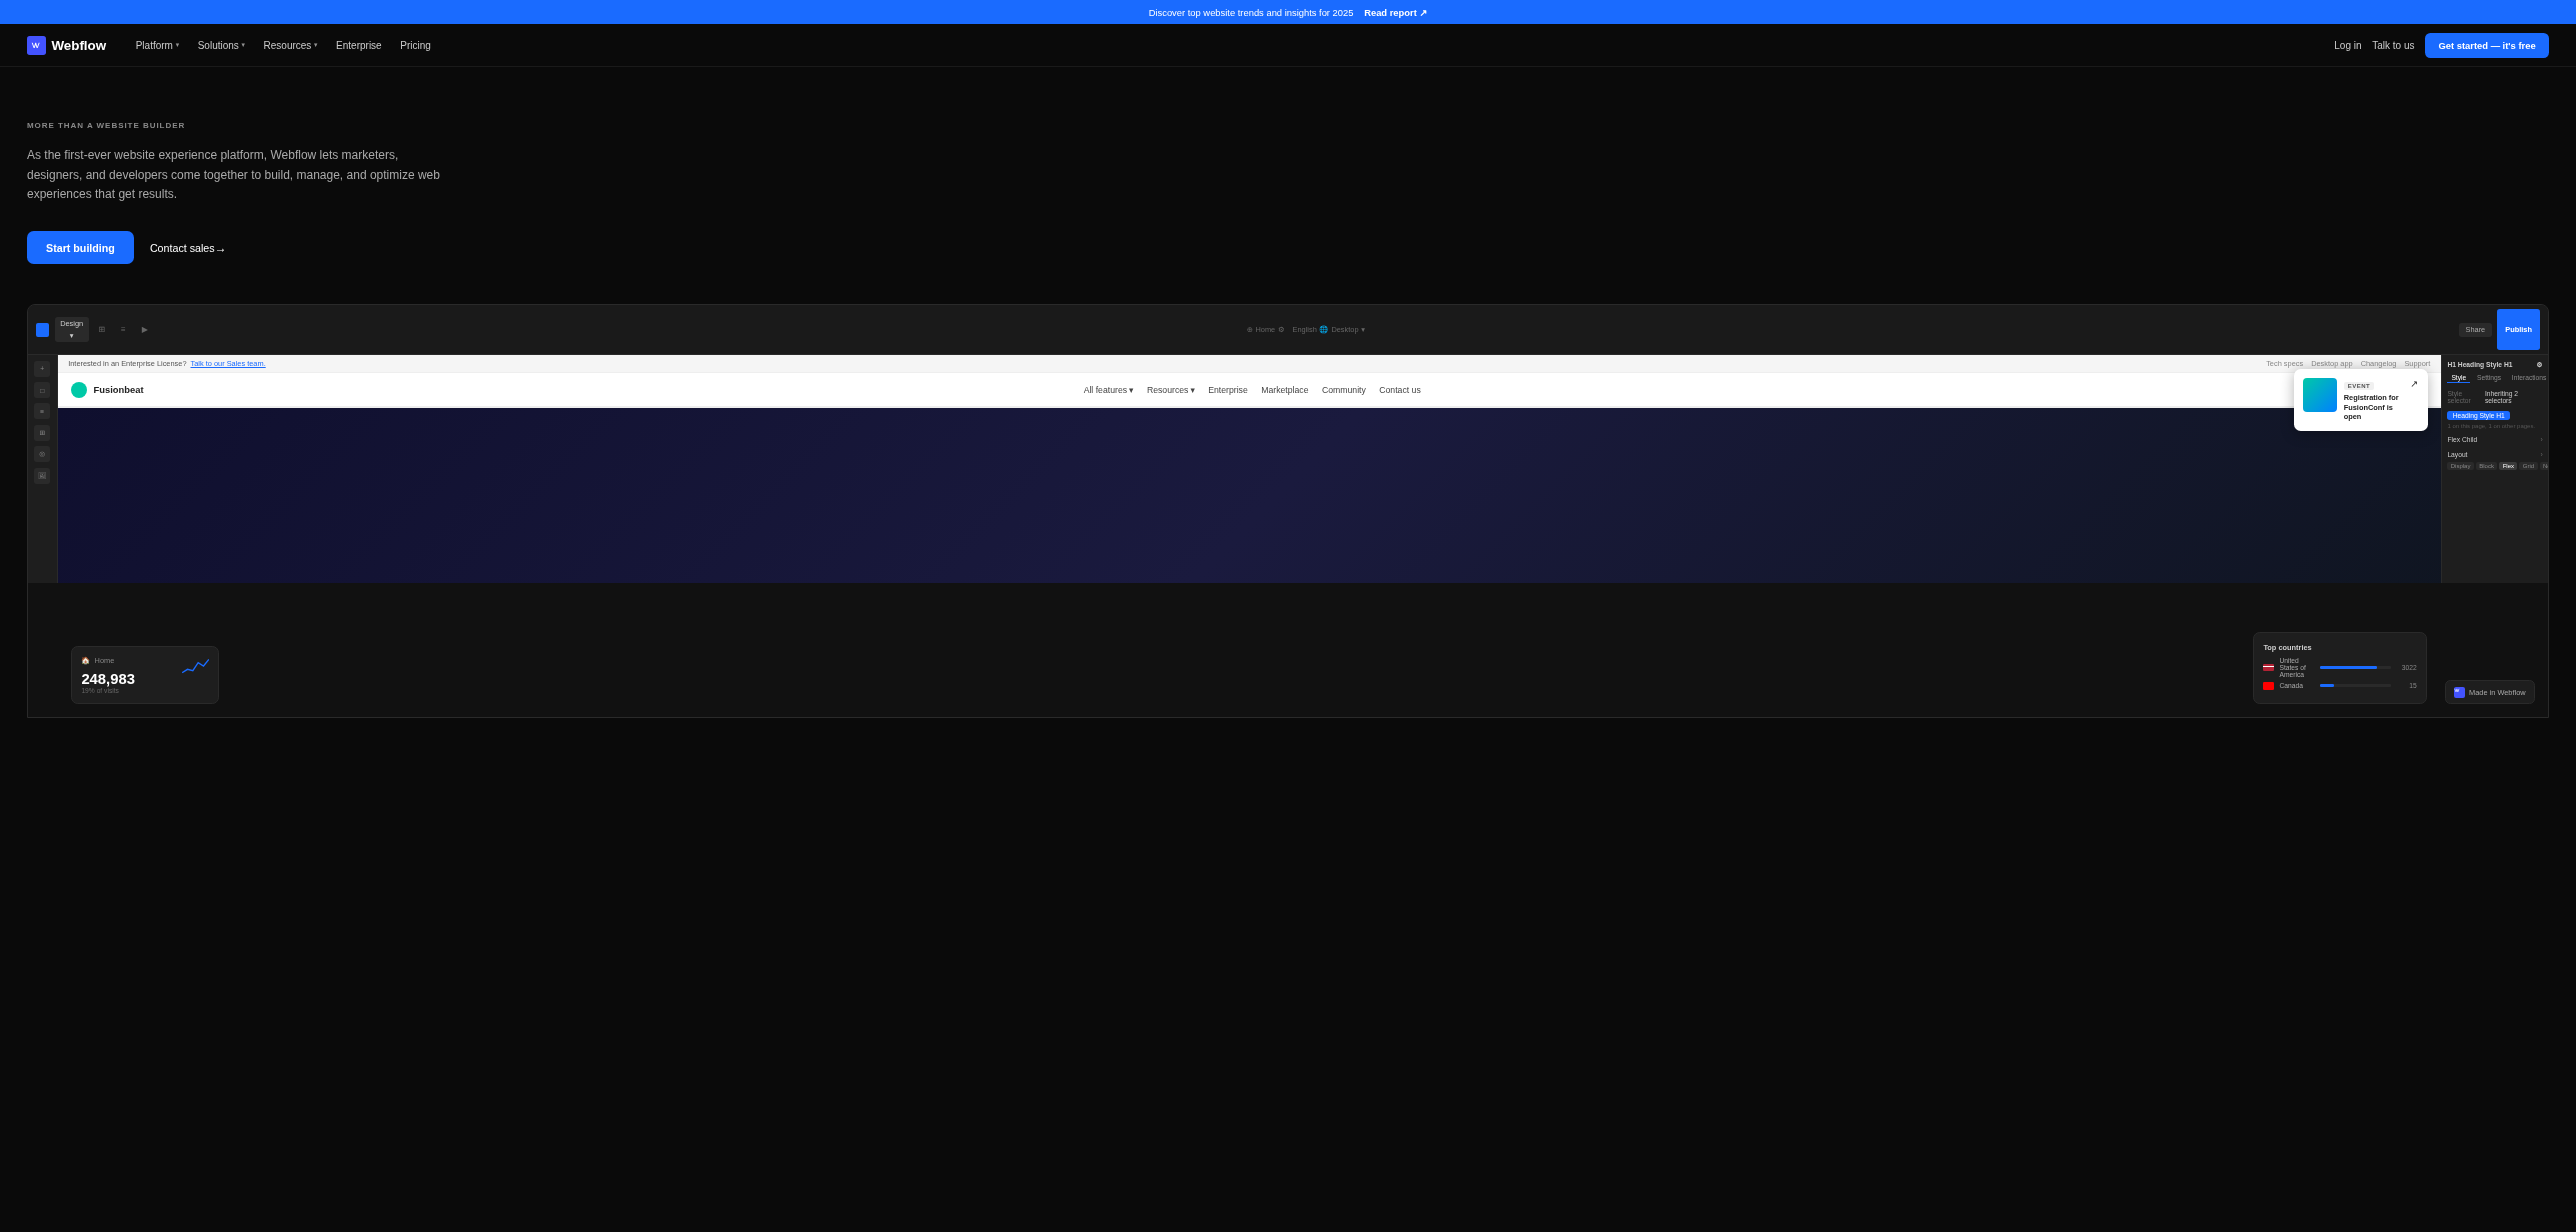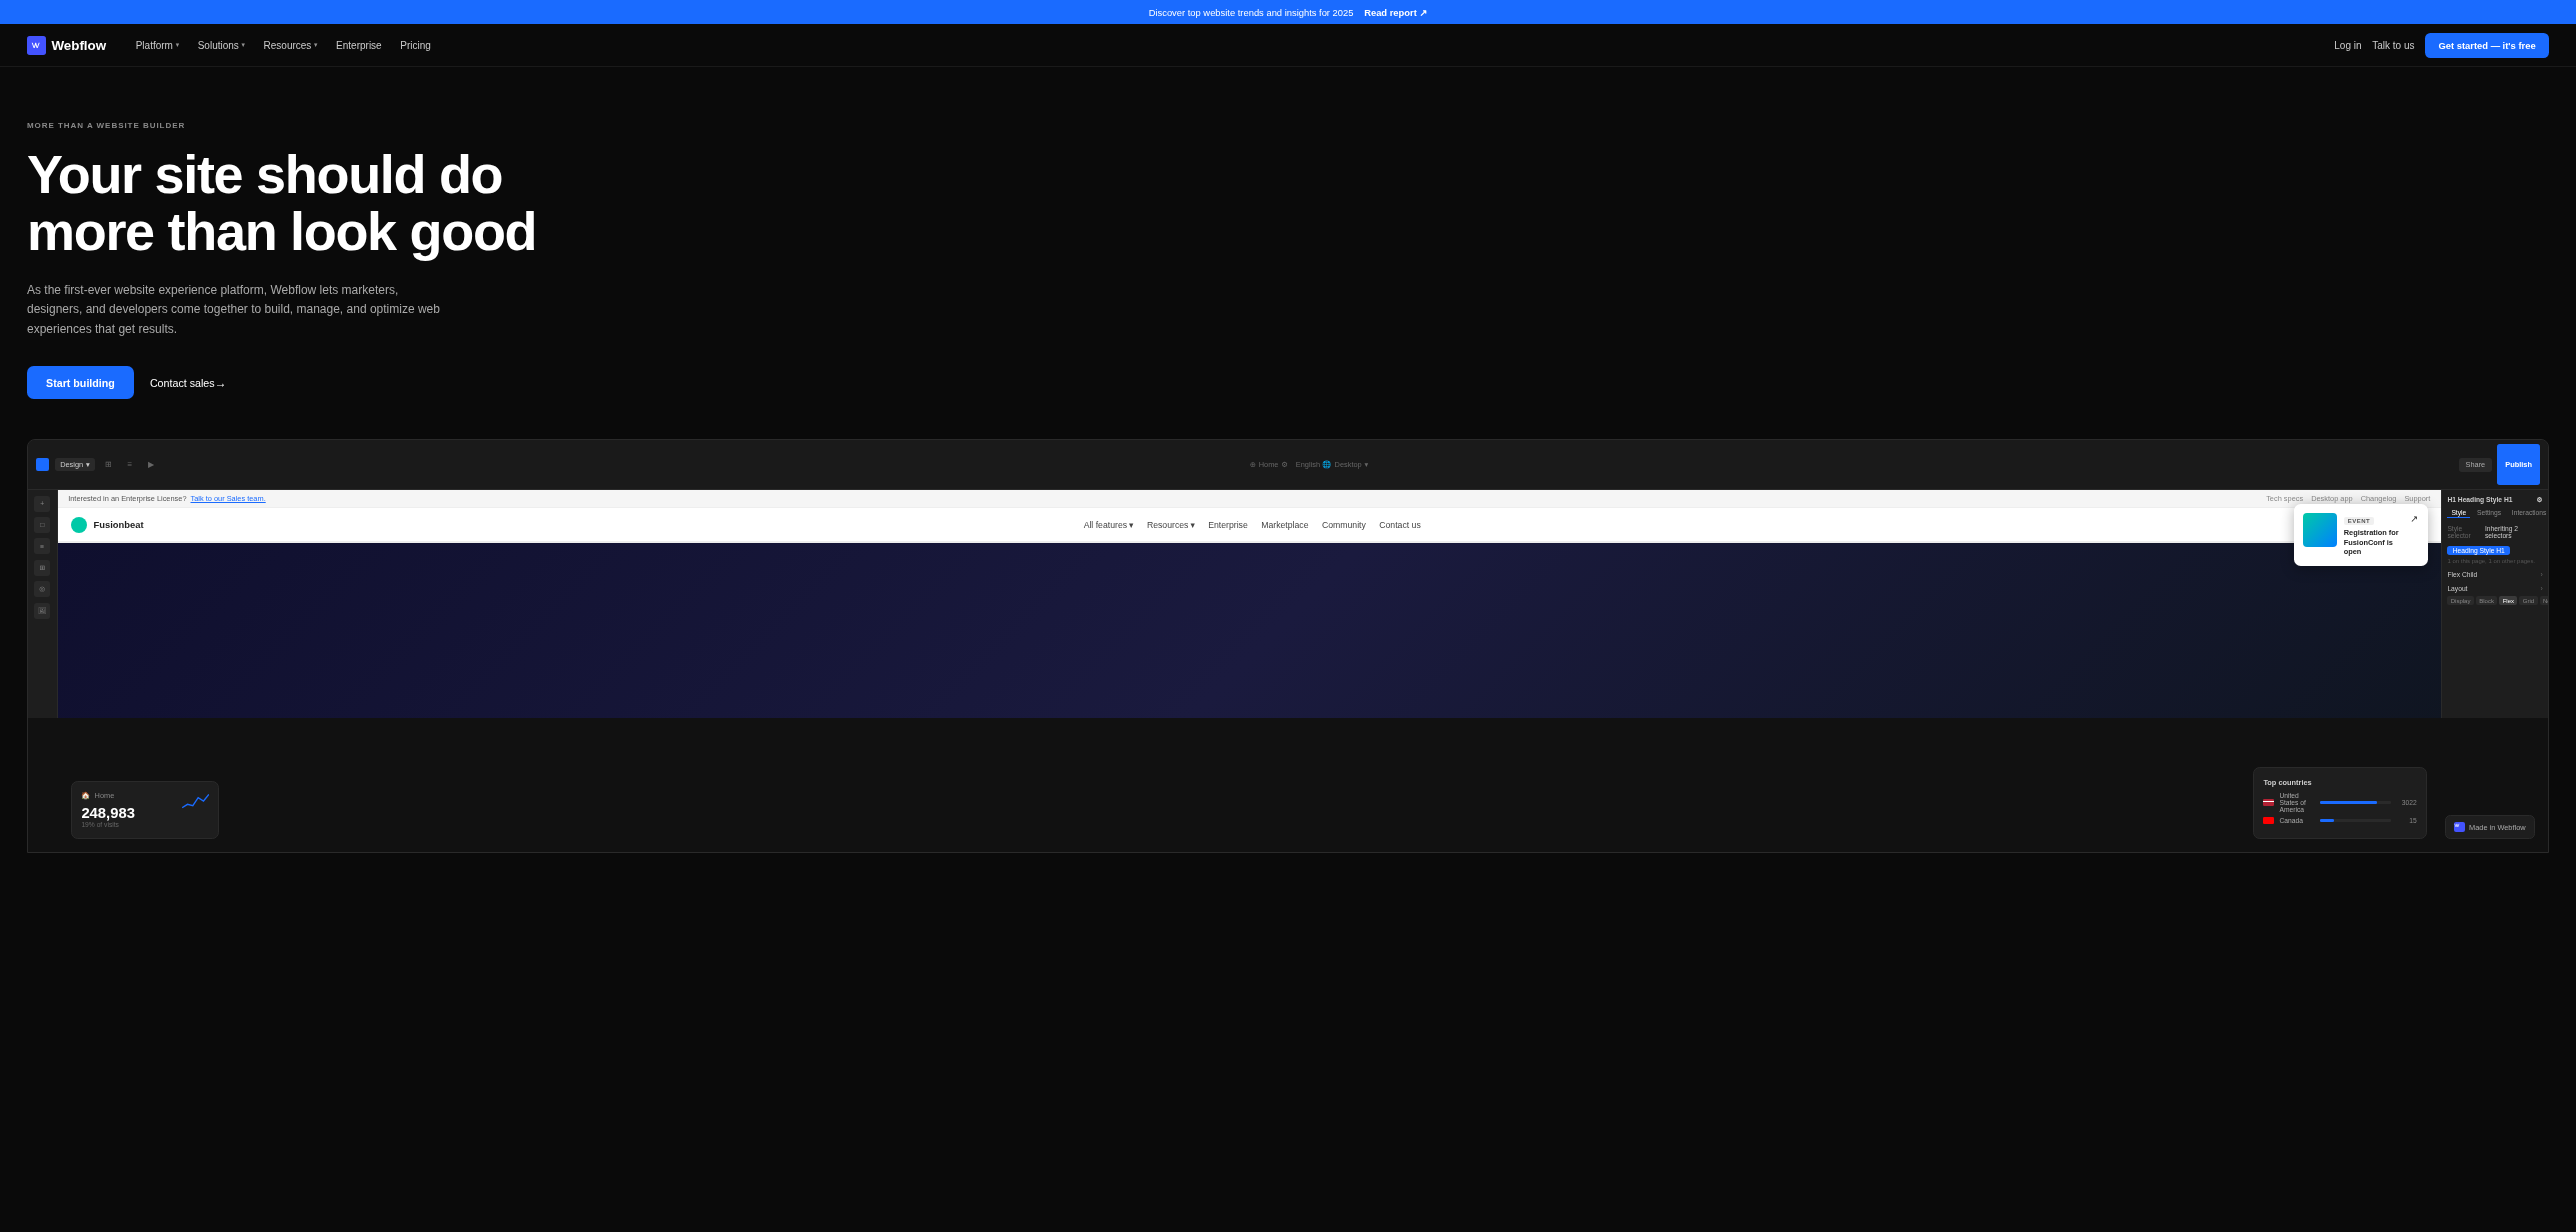--- a/index.html
+++ b/index.html
@@ -208,21 +208,21 @@
     .wf-toolbar {
       background: #1a1a1a;
       display: flex;
       align-items: center;
       justify-content: space-between;
       padding: 4px 8px;
       border-bottom: 0.7px solid #2a2a2a;
     }
     .wf-toolbar-left { display: flex; align-items: center; gap: 5.4px; }
     .wf-logo { width: 13.4px; height: 13.4px; background: #1a6bff; border-radius: 2px; }
-    .wf-dropdown { background: #2a2a2a; border: none; color: #ccc; padding: 2px 5.4px; border-radius: 2.7px; font-size: 7.4px; display: flex; align-items: center; gap: 2.7px; }
+    .wf-dropdown { background: #2a2a2a; border: none; color: #ccc; padding: 2px 5.4px; border-radius: 2.7px; font-size: 7.4px; display: flex; align-items: center; gap: 2.7px; flex-direction: column; }
     .wf-icon-btn { width: 16px; height: 16px; background: transparent; border: none; color: #666; cursor: pointer; display: flex; align-items: center; justify-content: center; font-size: 8px; }
     .wf-toolbar-right { display: flex; align-items: center; gap: 5.4px; }
     .wf-toolbar-btn { background: #2a2a2a; border: none; color: #aaa; padding: 2.7px 6.7px; border-radius: 2.7px; font-size: 7.4px; cursor: pointer; }
     .wf-publish-btn { background: #1a6bff; border: none; color: #fff; padding: 16px 8px; border-radius: 2.7px; font-size: 7.4px; font-weight: 600; cursor: pointer; }
     .wf-toolbar-center { display: flex; align-items: center; gap: 8px; font-size: 7.4px; color: #666; }
     .wf-breadcrumb { display: flex; align-items: center; gap: 2.7px; }
     .wf-viewport { display: flex; align-items: center; gap: 2.7px; }
   </style>
 </head>
 <body>
@@ -270,24 +270,20 @@
     <a class="nav-link" href="#">Log in</a>
     <a class="nav-link" href="#">Talk to us</a>
     <button class="btn-primary">Get started — it's free</button>
   </div>
 </nav>
 
 <section class="hero">
   <p class="hero-eyebrow">MORE THAN A WEBSITE BUILDER</p>
   <div class="hero-content">
     <div class="hero-left">
-      <h1 class="hero-title">
-        <span>Your site should do</span><br>
-        <span>more than look good</span>
-      </h1>
       <p class="hero-description">As the first-ever website experience platform, Webflow lets marketers, designers, and developers come together to build, manage, and optimize web experiences that get results.</p>
       <div class="hero-actions">
         <button class="btn-hero-primary">Start building</button>
         <a class="btn-hero-secondary" href="#">
           <span>Contact sales</span>
           <span class="arrow">→</span>
         </a>
       </div>
     </div>
   </div>

